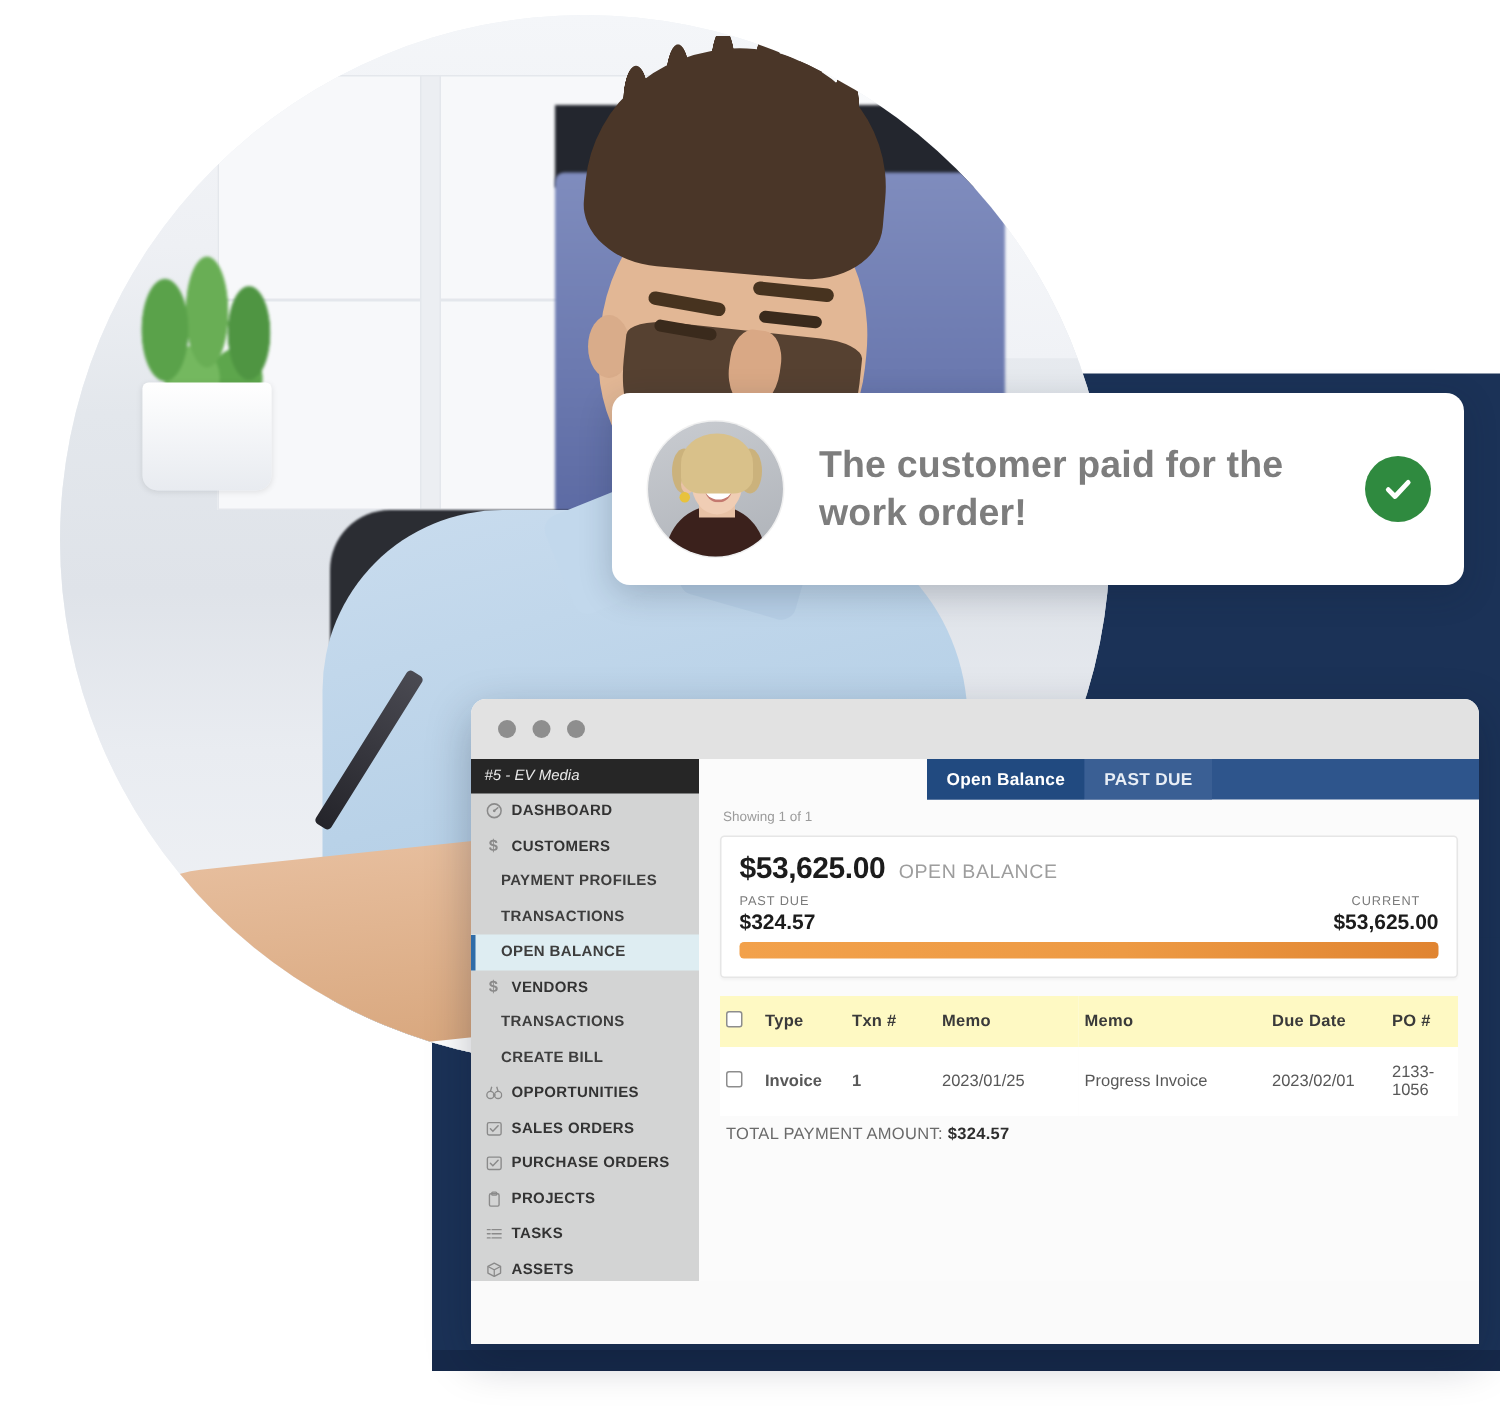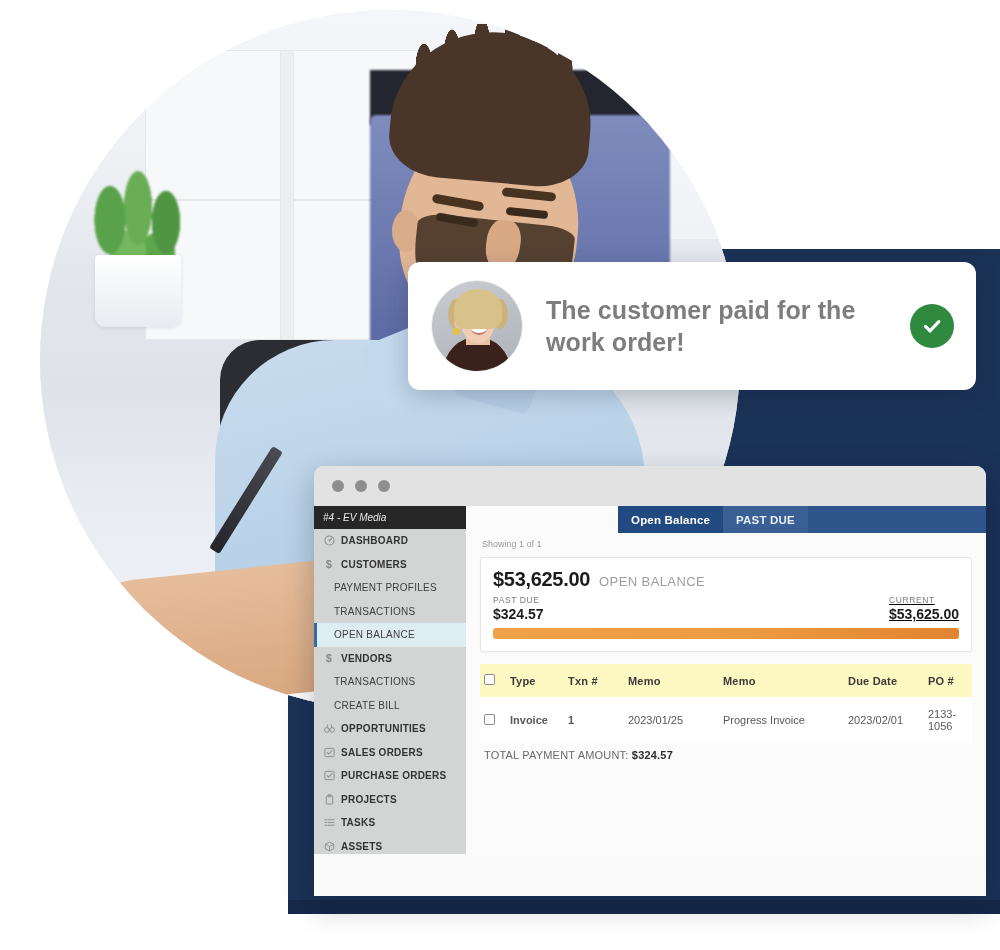--- a/index.html
+++ b/index.html
@@ -233,21 +233,21 @@
   .side-head {
     height:23px; background:#262626; color:#e9e9e9;
     font-size:10px; font-style:italic; display:flex; align-items:center; padding-left:9px;
   }
   .side-item {
     height:23.5px; display:flex; align-items:center; gap:6px;
     padding-left:9px; font-size:10px; color:#3a3a3a; letter-spacing:.25px;
     cursor:pointer;
   }
   .side-item.top { font-weight:bold; color:#333; }
-  .side-item.sub { padding-left:20px; font-weight:normal; color:#3d3d3d; }
+  .side-item.sub { padding-left:20px; font-weight:bold; color:#3d3d3d; }
   .side-item.active { background:#deedf2; box-shadow: inset 3px 0 0 #2f6ca8; }
   .side-ic { width:12px; height:12px; flex:0 0 auto; color:#8a8a8a; display:flex; align-items:center; justify-content:center; font-size:11px;}
   .side-ic svg { display:block; }
 
   
   .content { flex:1 1 auto; background:#fbfbfb; padding:10px 14px 0 14px; position:relative; }
   .tabsbar {
     position:absolute; left:152px; top:0; right:0; height:27px;
     background:#2e558c; display:flex; align-items:stretch;
   }
@@ -264,21 +264,21 @@
   .balance-card {
     background:#fff; border:1px solid #e6e6e6; border-radius:3px;
     padding:10px 12px 12px 12px; box-shadow:0 1px 2px rgba(0,0,0,.04);
   }
   .bal-top { display:flex; align-items:baseline; gap:9px; }
   .bal-amt { font-size:20px; font-weight:bold; color:#1c1c1c; letter-spacing:-.3px; }
   .bal-lbl { font-size:13px; color:#9d9d9d; letter-spacing:.4px; }
   .bal-row { display:flex; justify-content:space-between; margin-top:4px; }
   .mini-lbl { font-size:8.5px; color:#7a7a7a; letter-spacing:.6px; }
   .mini-val { font-size:14px; font-weight:bold; color:#1c1c1c; margin-top:1px; }
-  .bal-right { text-align:left;text-decoration:underline; }
+  .bal-right { text-align:center; }
   .bal-bar {
     height:11px; border-radius:3px; margin-top:6px;
     background:linear-gradient(90deg,#f2a14b 0%,#ed9a44 55%,#e08431 100%);
   }
 
   .tbl { width:100%; border-collapse:collapse; margin-top:12px; }
   .tbl thead th {
     background:#fef9c3; font-size:11px; color:#3a3a3a; font-weight:bold;
     text-align:left; padding:10px 4px; letter-spacing:.2px;
   }
@@ -369,21 +369,21 @@
     <div class="titlebar">
       <span class="dot"></span>
       <span class="dot"></span>
       <span class="dot"></span>
     </div>
 
 
     <div class="appbody">
 
       <div class="sidebar">
-        <div class="side-head">#4 - EV Media</div>
+        <div class="side-head">#5 - EV Media</div>
 
         <div class="side-item top">
           <span class="side-ic">
             <svg width="11" height="11" viewBox="0 0 12 12">
                 <circle cx="6" cy="6" r="5" fill="none" stroke="#8a8a8a" stroke-width="1.1"></circle>
                 <path d="M6 6 L8.6 3.8" stroke="#8a8a8a" stroke-width="1.1" fill="none" stroke-linecap="round"></path>
                 <circle cx="6" cy="6" r="1" fill="#8a8a8a"></circle>
               </svg>
           </span>
           <span>DASHBOARD</span>

